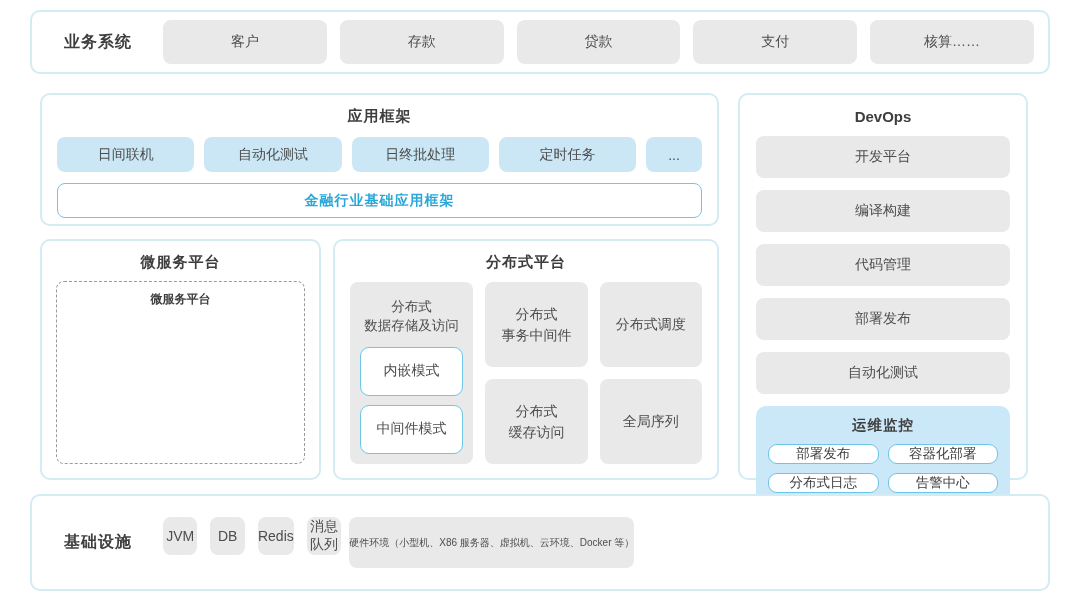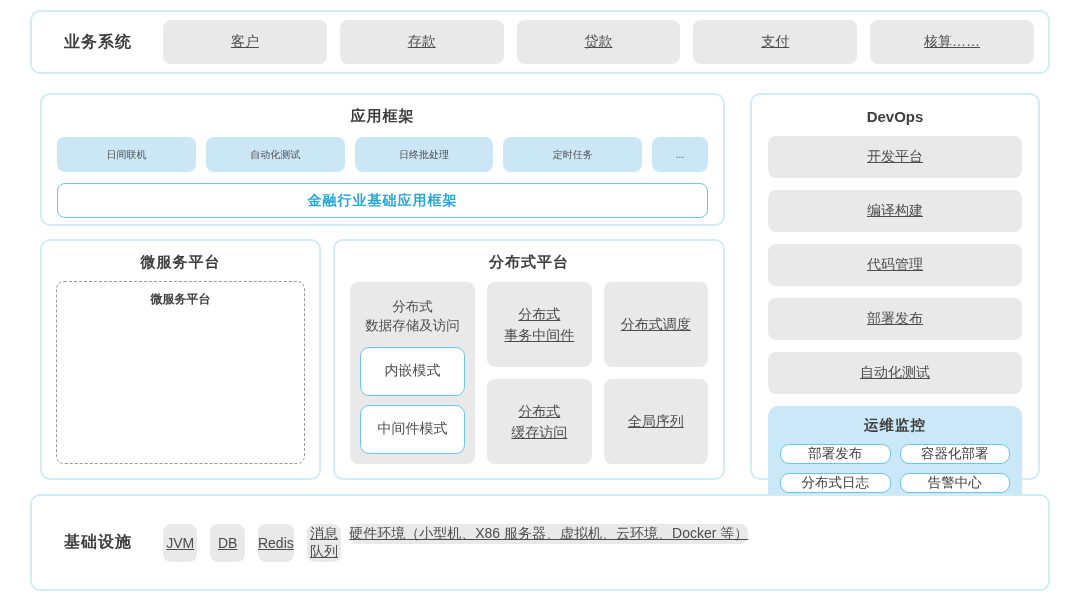--- a/index.html
+++ b/index.html
@@ -32,29 +32,28 @@
     font-size: 16px; font-weight: 600;
     color: #3e3e3e;
     letter-spacing: 1px;
   }
   .gbox {
     background: var(--grey-box, #e9e9e9);
     border-radius: 8px;
     display: flex; align-items: center; justify-content: center;
     font-size: 14px; color: #4d4d4d;
     text-align: center;
-    text-decoration: underline;
   }
   .business .gbox { flex: 1; height: 44px; }
 
   
   .middle {
-    margin: 19px 10px 0 10px;
+    margin: 19px 22px 0 10px;
     flex: none; height: 387px;
-    display: flex; gap: 25px;
+    display: flex; gap: 19px;
   }
   .mid-left { flex: 1; display: flex; flex-direction: column; gap: 13px; min-width: 0; }
 
   .sec-title {
     text-align: center;
     font-size: 15px; font-weight: 600;
     color: #3e3e3e;
     letter-spacing: 1px;
   }
 
@@ -63,21 +62,21 @@
     height: 133px; flex: none;
     padding: 9px 15px 13px 15px;
     display: flex; flex-direction: column;
   }
   .app-framework .sec-title { margin: 3px 0 11px; }
   .af-row { display: flex; gap: 10px; height: 35px; flex: none; }
   .bbox {
     background: var(--blue-box, #cbe7f6);
     border-radius: 8px;
     display: flex; align-items: center; justify-content: center;
-    font-size: 10px; color: #4d4d4d;
+    font-size: 14px; color: #4d4d4d;
   }
   .af-row .bbox { flex: 1; }
   .af-row .bbox.small { flex: none; width: 56px; }
   .base-framework {
     margin-top: 11px; height: 35px; flex: none;
     border: 1px solid var(--accent-border, #6ec7e6);
     border-radius: 8px;
     display: flex; align-items: center; justify-content: center;
     color: var(--accent-blue, #2aa7d9);
     font-size: 14px; font-weight: 700;
@@ -186,21 +185,21 @@
   
   .infra {
     margin-top: 14px; flex: none;
     height: 97px;
     display: flex; align-items: center;
     padding: 0 14px; gap: 13px;
   }
   .infra-right { flex: 1; display: flex; gap: 8px; }
   .infra-row { display: flex; gap: 13px; }
   .infra-row .gbox { flex: 1; height: 38px; }
-  .hardware { height: 20px; font-size: 14px; }
+  .hardware { height: 51px; font-size: 10px; }
 </style>
 </head>
 <body>
 
 <div class="page">
 
   <div class="sec business">
     <div class="side-label">业务系统</div>
     <div class="gbox">客户</div>
     <div class="gbox">存款</div>

